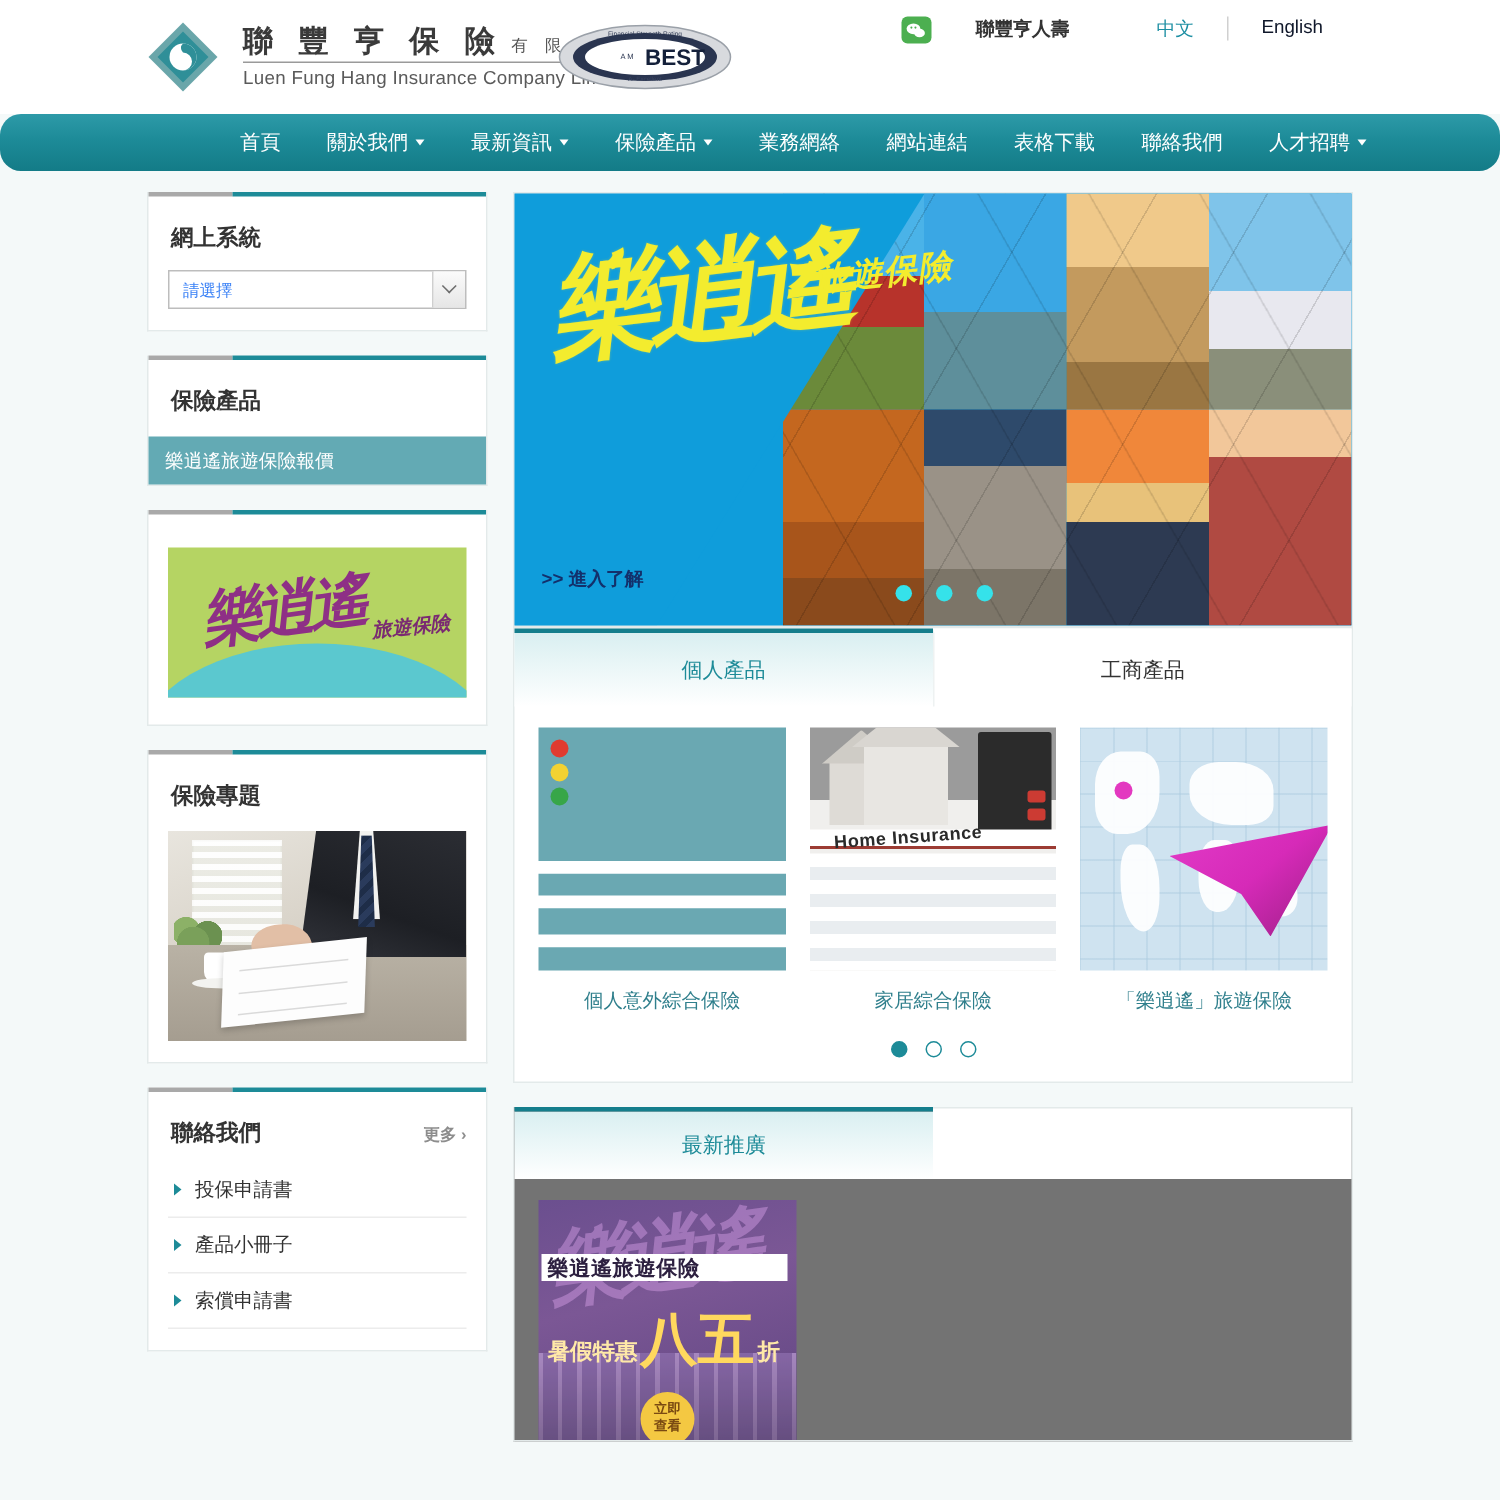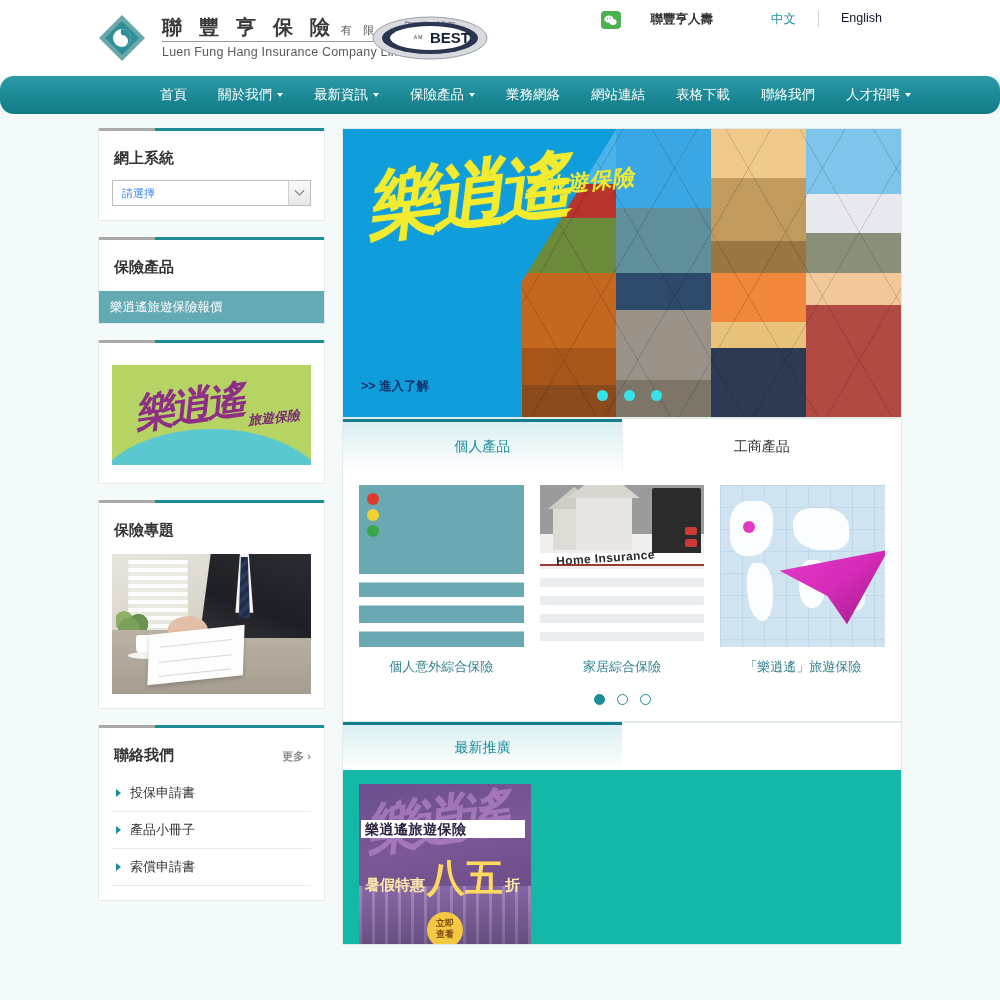--- a/index.html
+++ b/index.html
@@ -362,21 +362,21 @@
   .wm .plane {
     position:absolute; right: -2%; top: 40%; width: 66%; height: 46%;
     background: linear-gradient(140deg,#e23bc8 0%, #d62ab8 50%, #9a1f84 100%);
     clip-path: polygon(0 28%, 100% 0, 62% 100%, 44% 62%);
   }
   .dots-row { display:flex; justify-content:center; gap: 12px; padding: 8px 0 16px 0; }
   .dot { width: 11px; height: 11px; border-radius: 50%; border: 1.6px solid #1d8b98; }
   .dot.on { background: #1d8b98; }
 
   
-  .promo-panel { background: #14b8a6; border: 1px solid #e3eaea; border-top: none; }
+  .promo-panel { background: #737373; border: 1px solid #e3eaea; border-top: none; margin-top: 16px; }
   .promo-tabbar { display:flex; }
   .promo-tab {
     width: 50%; text-align:center; font-size: 14px; color: #1d8b98;
     padding: 14px 0 13px 0;
     border-top: 3px solid #147e8c;
     background: linear-gradient(180deg,#d9eff1 0%, #ffffff 100%);
   }
   .promo-rest { width: 50%; border-top: 1px solid #e3eaea; background:#fff; }
   .promo-body { padding: 14px 16px 0 16px; }
   .promo-card {

